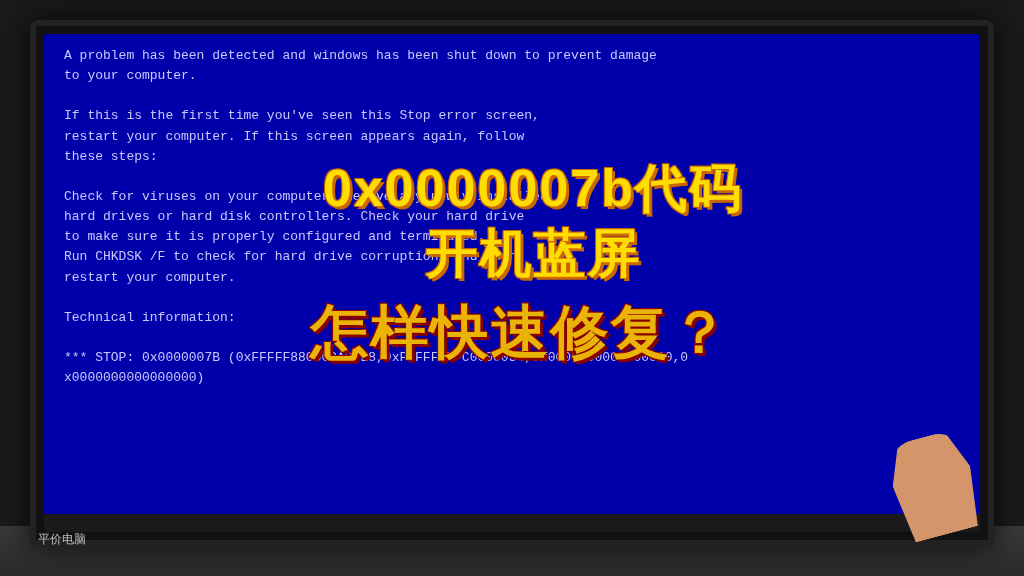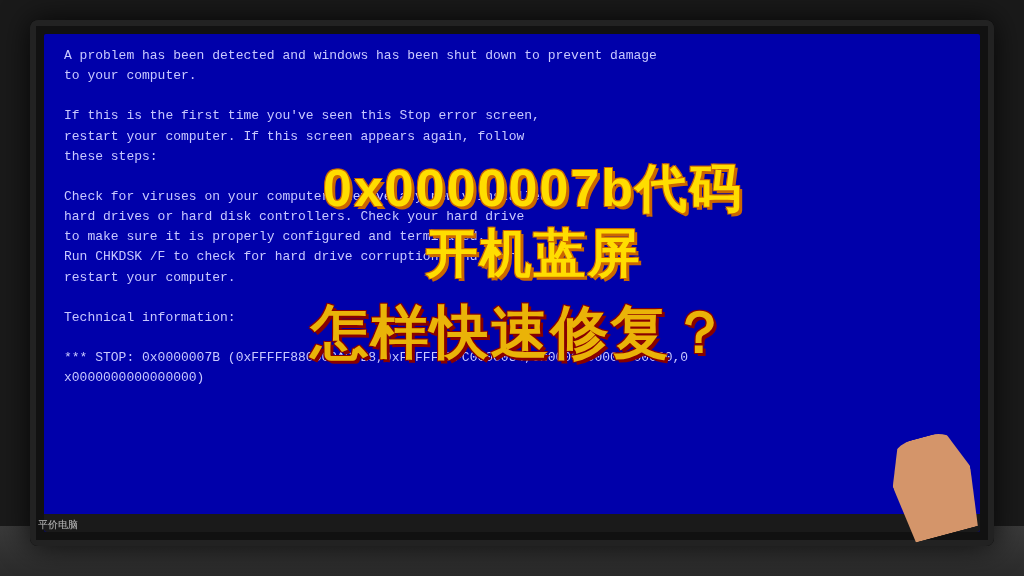--- a/index.html
+++ b/index.html
@@ -123,24 +123,24 @@
       height: 100px;
       background: #d4956a;
       border-radius: 30px 30px 10px 10px;
       transform: rotate(-15deg);
       clip-path: polygon(20% 0%, 80% 0%, 100% 40%, 90% 100%, 10% 100%, 0% 40%);
     }
 
     
     .bottom-label {
       position: absolute;
-      bottom: 44px;
+      bottom: 28px;
       left: 38px;
       color: #ffffff;
-      font-size: 10px;
+      font-size: 12px;
       font-family: 'Microsoft YaHei', Arial, sans-serif;
       opacity: 0.7;
     }
 
     
     .monitor-bottom {
       position: absolute;
       bottom: 8px;
       left: 8px;
       right: 8px;

